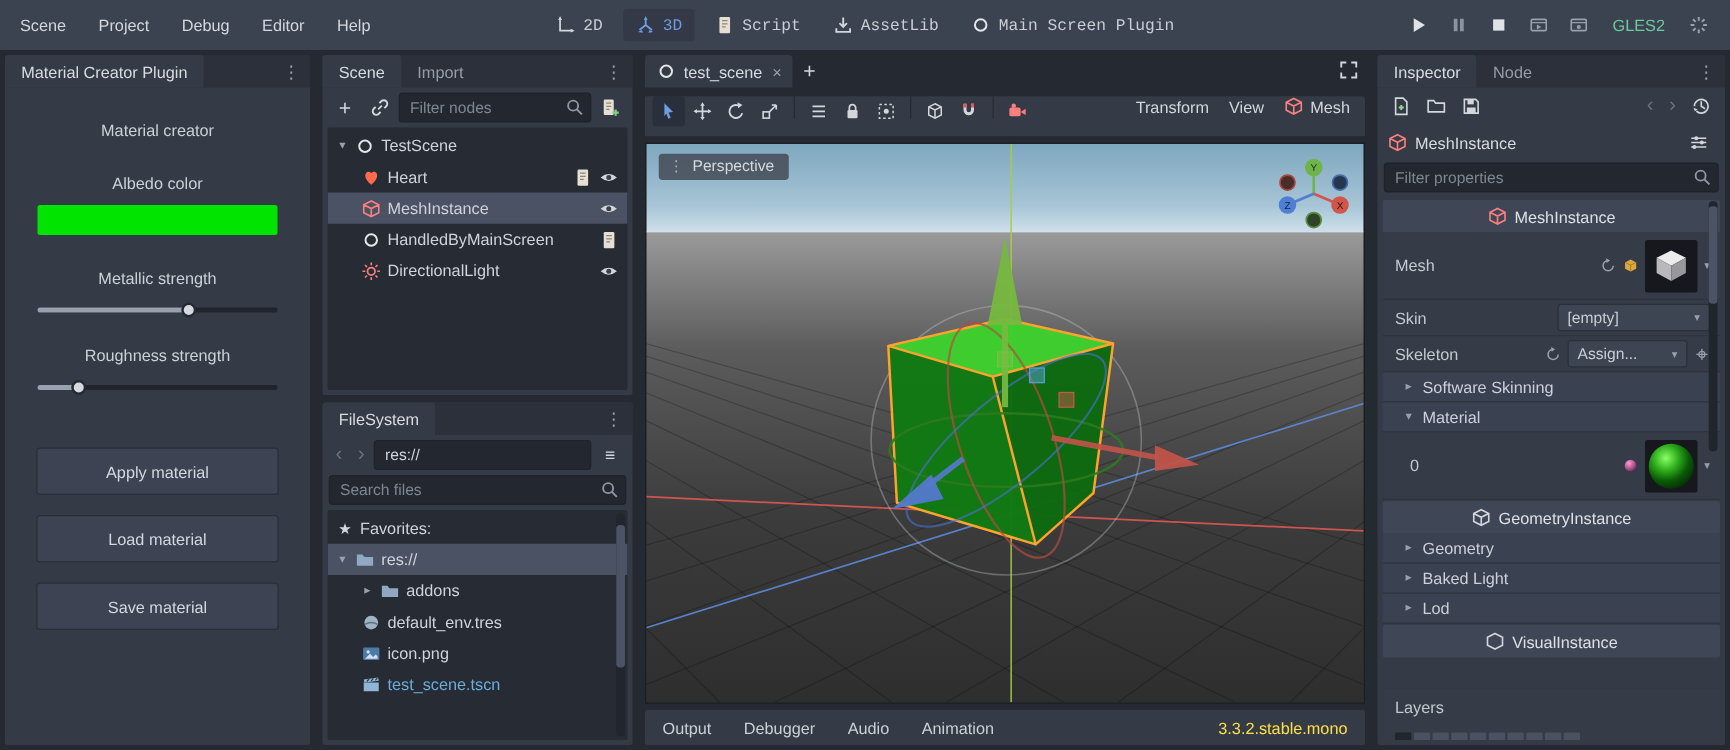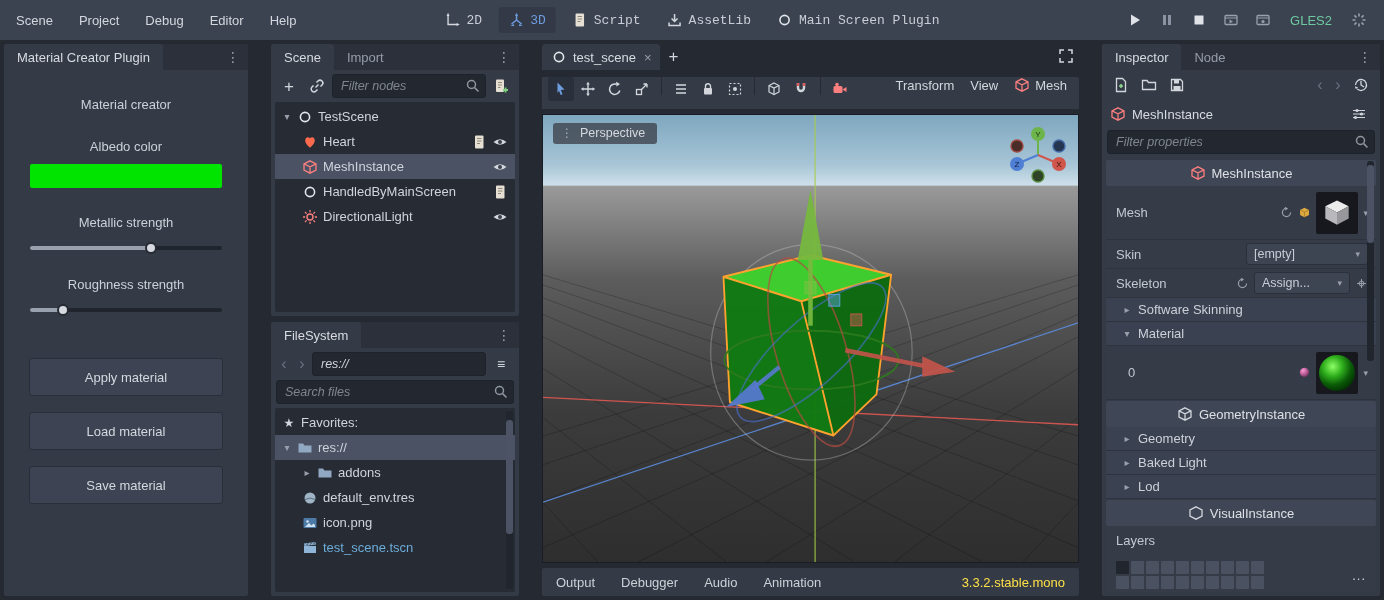--- a/index.html
+++ b/index.html
@@ -12,33 +12,33 @@
   .menus{display:flex;gap:26px;padding-left:16px;}
   .menu-item{color:#d4d8de;cursor:default;}
   .workspaces{position:absolute;left:50%;transform:translateX(-50%);display:flex;gap:6px;align-items:flex-start;font-family:Liberation Mono, monospace;}
   .ws{display:flex;align-items:center;gap:6px;height:26px;padding:0 10px;border-radius:3px;color:#c9cdd5;}
   .ws.active{color:#6e9ddf;background:#333946;}
   .playbar{margin-left:auto;display:flex;align-items:center;gap:6px;padding-right:12px;}
   .pbtn{width:26px;height:24px;display:flex;align-items:center;justify-content:center;border-radius:3px;}
   .renderer{color:#6ec9a0;padding:0 8px;font-size:13px;}
 
   
-  .main{flex:1;display:flex;gap:23px;padding:4px;min-height:0;}
+  .main{flex:1;display:flex;gap:10px;padding:4px;min-height:0;}
   .panel{background:#343a46;border-radius:2px;display:flex;flex-direction:column;min-height:0;}
   .tabs{background:#2b303a;display:flex;align-items:stretch;height:26px;flex:none;border-radius:2px 2px 0 0;}
   .tab{padding:0 13px;display:flex;align-items:center;gap:6px;color:#969caa;font-size:13px;}
   .tab.active{background:#343a46;color:#d8dbe1;border-radius:3px 3px 0 0;}
   .dots{margin-left:auto;display:flex;align-items:center;padding:0 8px;color:#9aa0ab;font-size:14px;}
   .ic{width:16px;height:16px;flex:none;display:block;}
   .ic12{width:13px;height:13px;flex:none;display:block;}
   .ibtn{width:26px;height:24px;display:flex;align-items:center;justify-content:center;border-radius:3px;flex:none;}
   .ibtn.pressed{background:#2a303b;}
   .plus{font-size:17px;color:#d3d7dd;line-height:1;}
   .sep{width:1px;height:18px;background:#262b33;margin:0 5px;flex:none;}
-  input{outline:none;font-style:italic;}
+  input{outline:none;}
 
   
   .left{width:244px;flex:none;}
   .plabel{text-align:center;margin-top:27px;color:#ccd1d9;}
   .swatch{width:192px;height:24px;margin:10px auto 0;border-radius:2px;}
   .slider{position:relative;height:4px;background:#20242c;border-radius:2px;margin:16px 26px 0;}
   .slider-fill{position:relative;height:100%;background:#99a1ae;border-radius:2px;}
   .grabber{position:absolute;right:-6px;top:50%;transform:translateY(-50%);width:12px;height:12px;border-radius:50%;background:#d6dae0;border:2px solid #262b33;}
   .mbtn{display:flex;align-items:center;justify-content:center;width:194px;height:38px;margin:16px auto 0;background:#3d4352;border:1px solid #2a2e38;border-radius:3px;color:#d4d8df;}
   .mbtn.first{margin-top:46px;}
@@ -727,21 +727,21 @@
           <span>Lod</span>
         </div>
 
         <div class="category">
           <svg class="ic" viewBox="0 0 16 16">
               <path d="M8 1.8 14 4.8V11.2L8 14.2 2 11.2V4.8Z" fill="none" stroke="#d3d7dd" stroke-width="1.3"></path>
             </svg>
           <span>VisualInstance</span>
         </div>
 
-        <div class="prop" style="border-bottom:none;">
+        <div class="prop" style="border-bottom:none;margin-top:25px;">
           <span class="plab">Layers</span>
         </div>
         <div class="layers">
           <div class="lgrid">
             <i class="cell on"></i>
               <i class="cell"></i>
               <i class="cell"></i>
               <i class="cell"></i>
               <i class="cell"></i>
               <i class="cell"></i>

